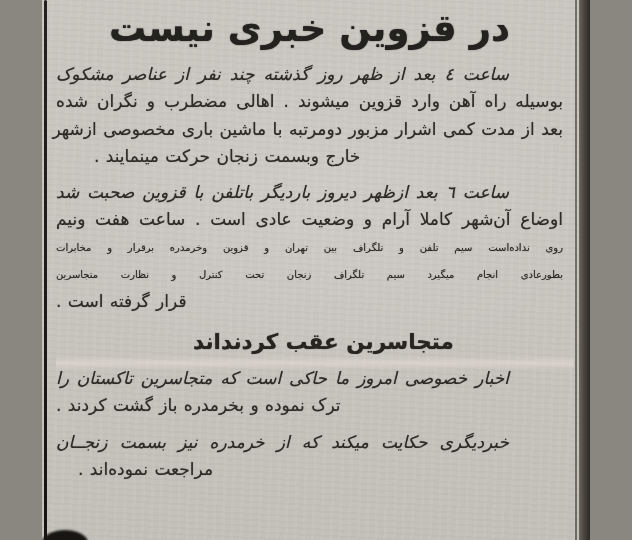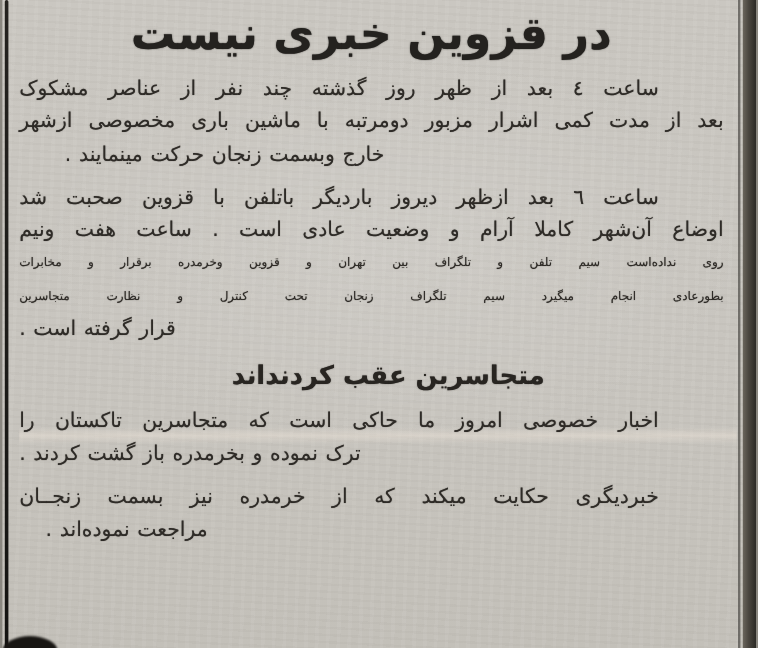--- a/index.html
+++ b/index.html
@@ -1,18 +1,18 @@
 <!DOCTYPE html>
 <html lang="fa" dir="rtl"><head>
 <meta charset="utf-8">
 <style>
   html,body{margin:0;padding:0;background:#8a8780;}
   #scan{
     position:relative;
-    width:628px;height:540px;
+    width:548px;height:540px;
     margin:0 auto;
     overflow:hidden;
     font-family:"DejaVu Sans",sans-serif;
     direction:rtl;
     background:
       radial-gradient(ellipse 70% 45% at 52% 38%, rgba(255,255,255,0.10), rgba(255,255,255,0) 70%),
       repeating-linear-gradient(3deg, rgba(110,104,94,0.045) 0 2px, rgba(0,0,0,0) 2px 6px),
       repeating-linear-gradient(92deg, rgba(255,255,255,0.05) 0 3px, rgba(0,0,0,0) 3px 9px),
       linear-gradient(180deg,#cac7c1 0%,#c8c5bf 55%,#c3c0b9 100%);
     color:#2e2b27;
@@ -63,21 +63,21 @@
     line-height:27.3px;
     text-shadow:0 0 0.9px rgba(46,43,39,0.6);
   }
   .para{margin:0 0 9px 0;}
   .line{
     white-space:nowrap;
     text-align:justify;
     text-align-last:justify;
     word-spacing:1px;
   }
-  .line.indent{padding-right:54px;}
+  .line.indent{padding-right:54px;font-style:italic;}
   .line.tight{font-size:10px;letter-spacing:-0.2px;}
   .line.endleft{text-align:left;text-align-last:left;white-space:normal;direction:rtl;}
   .line.off-l20{padding-left:0;text-align:right;text-align-last:left;}
   .line.off-l50{padding-left:38px;text-align:left;text-align-last:left;}
   .line.off-l28{padding-left:22px;text-align:left;text-align-last:left;}
   .subhead{
     margin:12px 0 10px 0;
     text-align:center;
     font-size:21.5px;
     font-weight:bold;
@@ -97,20 +97,21 @@
   <div class="corner-blot"></div>
   <div class="light-band"></div>
 
   <div class="content">
     <h1 class="headline">در قزوین خبری نیست</h1>
 
     <div class="body">
 
       <div class="para">
         <div class="line indent">ساعت ٤ بعد از ظهر روز گذشته چند نفر از عناصر مشکوک</div>
+        <div class="line">بوسیله راه آهن وارد قزوین میشوند . اهالی مضطرب و نگران شده</div>
         <div class="line">بعد از مدت کمی اشرار مزبور دومرتبه با ماشین باری مخصوصی ازشهر</div>
         <div class="line endleft off-l50">خارج وبسمت زنجان حرکت مینمایند .</div>
       </div>
 
       <div class="para">
         <div class="line indent">ساعت ٦ بعد ازظهر دیروز باردیگر باتلفن با قزوین صحبت شد</div>
         <div class="line">اوضاع آن‌شهر کاملا آرام و وضعیت عادی است . ساعت هفت ونیم</div>
         <div class="line tight">روی نداده‌است سیم تلفن و تلگراف بین تهران و قزوین وخرمدره برقرار و مخابرات</div>
         <div class="line tight">بطورعادی انجام میگیرد سیم تلگراف زنجان تحت کنترل و نظارت متجاسرین</div>
         <div class="line endleft off-l20">قرار گرفته است .</div>

